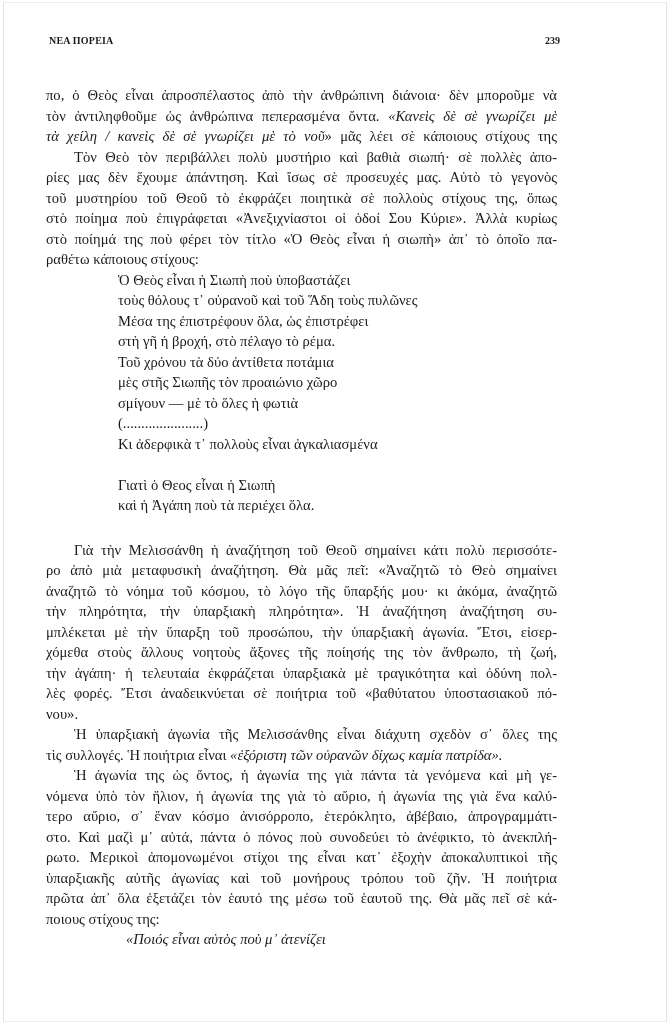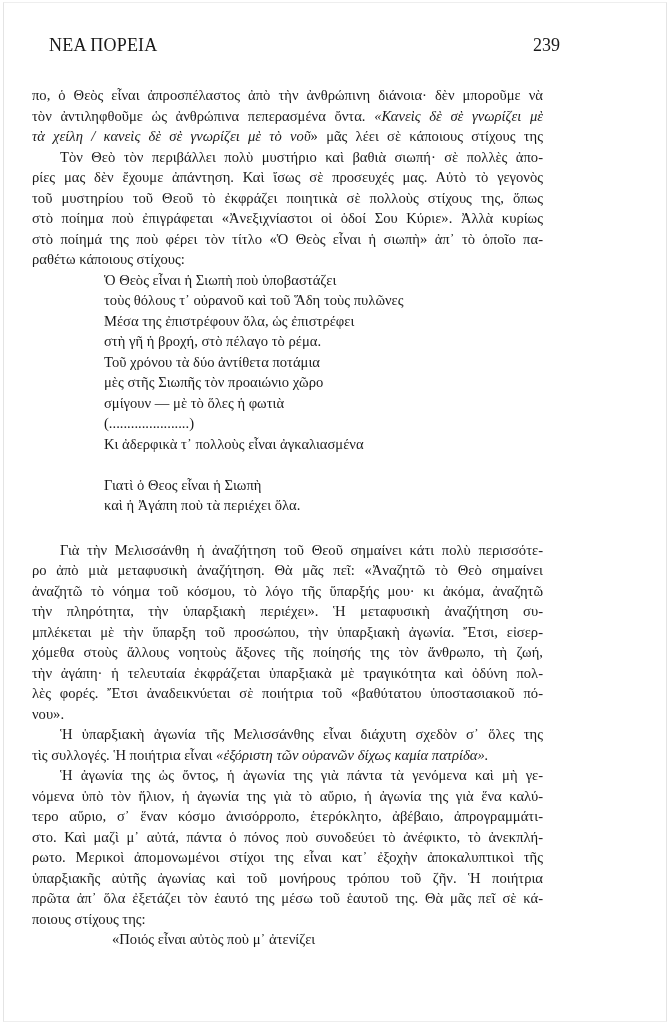--- a/index.html
+++ b/index.html
@@ -2,46 +2,46 @@
 <html><head>
 <meta charset="utf-8">
 <style>
   html, body { margin: 0; padding: 0; background: #ffffff; }
   body { width: 671px; height: 1024px; position: relative; overflow: hidden;
          font-family: "DejaVu Serif", "Liberation Serif", serif; color: #1a1a1a; }
   .page { position: absolute; left: 3px; top: 2px; width: 662px; height: 1018px;
           border-left: 1px solid #e4e4e4; border-right: 1px solid #e4e4e4;
           border-top: 1px solid #eeeeee; border-bottom: 1px solid #eeeeee; background: #fff; }
   .header { position: absolute; left: 45px; top: 32px; width: 511px; height: 20px;
-            font-family: "Liberation Serif", serif; font-size: 18px; }
+            font-family: "Liberation Serif", serif; font-size: 10px; font-weight: bold; }
   .header .title { position: absolute; left: 0; top: 0; letter-spacing: 0.2px; }
   .header .pnum { position: absolute; right: 0; top: 0; text-align: right; }
   .body { position: absolute; left: 45px; top: 84px; width: 511px;
           font-family: "Liberation Serif", serif; font-size: 14.6px; line-height: 20.5px; }
   .line { display: block; white-space: nowrap; height: 20.5px; text-align: justify;
           text-align-last: justify; }
   .line.last { text-align-last: left; }
   .line.indent { padding-left: 28px; }
   .poem .line { padding-left: 72px; text-align-last: left; }
-  .poem2 .line { padding-left: 72px; text-align-last: left; }
+  .poem2 .line { padding-left: 72px; text-align-last: left; font-style: italic; }
   .blank { display: block; height: 20.5px; }
   .gap { display: block; height: 20px; }
   i { font-style: italic; }
 </style>
 </head>
 <body>
 
 <div class="page">
 
   <div class="header">
     <span class="title">ΝΕΑ ΠΟΡΕΙΑ</span>
     <span class="pnum">239</span>
   </div>
 
-  <div class="body" style="left:28px; top:82px;">
+  <div class="body" style="left:42px; top:82px;">
 
     <div>
       <span class="line">πο, ὁ Θεὸς εἶναι ἀπροσπέλαστος ἀπὸ τὴν ἀνθρώπινη διάνοια· δὲν μποροῦμε νὰ</span>
       <span class="line">
         <span class="mixed-1" style="white-space: nowrap;">τὸν ἀντιληφθοῦμε ὡς ἀνθρώπινα πεπερασμένα ὄντα. <i>«Κανεὶς δὲ σὲ γνωρίζει μὲ</i></span>
       </span>
       <span class="line">
         <span class="mixed-2" style="white-space: nowrap;"><i>τὰ χείλη / κανεὶς δὲ σὲ γνωρίζει μὲ τὸ νοῦ</i>» μᾶς λέει σὲ κάποιους στίχους της</span>
       </span>
     </div>
@@ -69,21 +69,21 @@
       <span class="line">Γιατὶ ὁ Θεος εἶναι ἡ Σιωπὴ</span>
       <span class="line">καὶ ἡ Ἀγάπη ποὺ τὰ περιέχει ὅλα.</span>
     </div>
 
     <span class="gap" style="height:24px;"></span>
 
     <div>
       <span class="line indent">Γιὰ τὴν Μελισσάνθη ἡ ἀναζήτηση τοῦ Θεοῦ σημαίνει κάτι πολὺ περισσότε-</span>
       <span class="line">ρο ἀπὸ μιὰ μεταφυσικὴ ἀναζήτηση. Θὰ μᾶς πεῖ: «Ἀναζητῶ τὸ Θεὸ σημαίνει</span>
       <span class="line">ἀναζητῶ τὸ νόημα τοῦ κόσμου, τὸ λόγο τῆς ὕπαρξής μου· κι ἀκόμα, ἀναζητῶ</span>
-      <span class="line">τὴν πληρότητα, τὴν ὑπαρξιακὴ περιέχει». Ἡ μεταφυσικὴ ἀναζήτηση συ-</span>
+      <span class="line">τὴν πληρότητα, τὴν ὑπαρξιακὴ πληρότητα». Ἡ ἀναζήτηση ἀναζήτηση συ-</span>
       <span class="line">μπλέκεται μὲ τὴν ὕπαρξη τοῦ προσώπου, τὴν ὑπαρξιακὴ ἀγωνία. Ἔτσι, εἰσερ-</span>
       <span class="line">χόμεθα στοὺς ἄλλους νοητοὺς ἄξονες τῆς ποίησής της τὸν ἄνθρωπο, τὴ ζωή,</span>
       <span class="line">τὴν ἀγάπη· ἡ τελευταία ἐκφράζεται ὑπαρξιακὰ μὲ τραγικότητα καὶ ὀδύνη πολ-</span>
       <span class="line">λὲς φορές. Ἔτσι ἀναδεικνύεται σὲ ποιήτρια τοῦ «βαθύτατου ὑποστασιακοῦ πό-</span>
       <span class="line last">νου».</span>
     </div>
 
     <div>
       <span class="line indent">Ἡ ὑπαρξιακὴ ἀγωνία τῆς Μελισσάνθης εἶναι διάχυτη σχεδὸν σ᾽ ὅλες της</span>
       <span class="line last">

